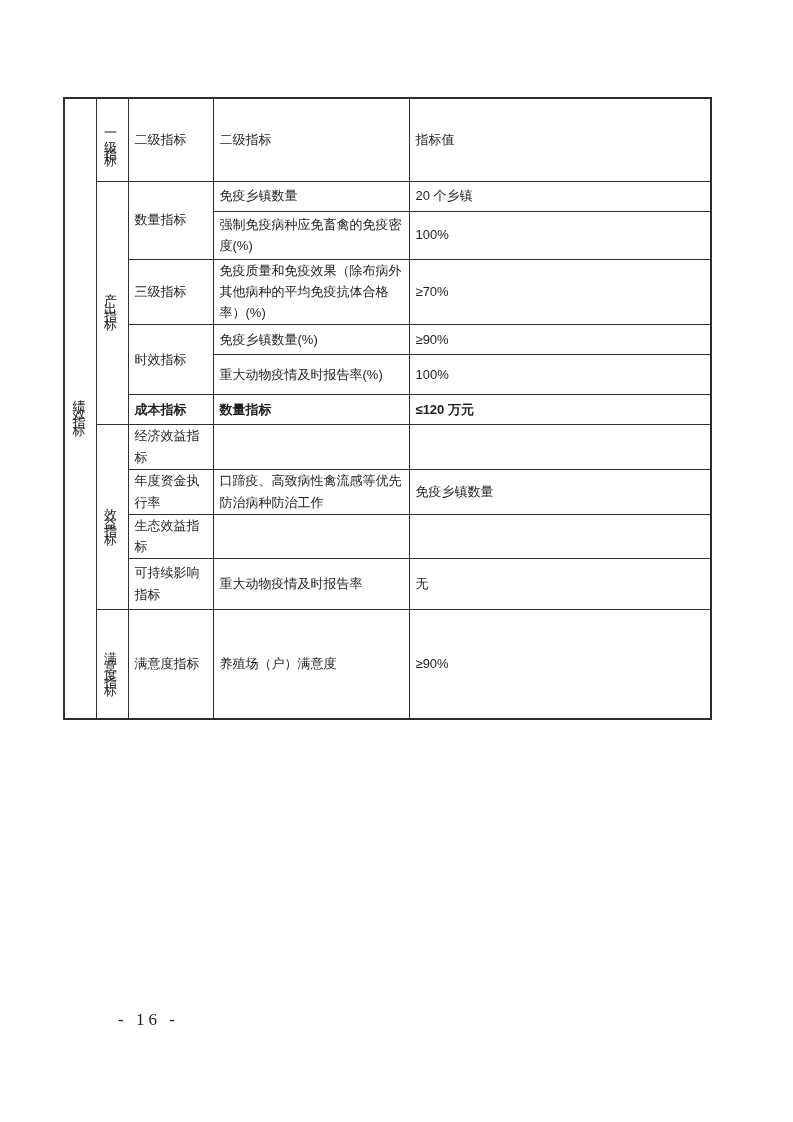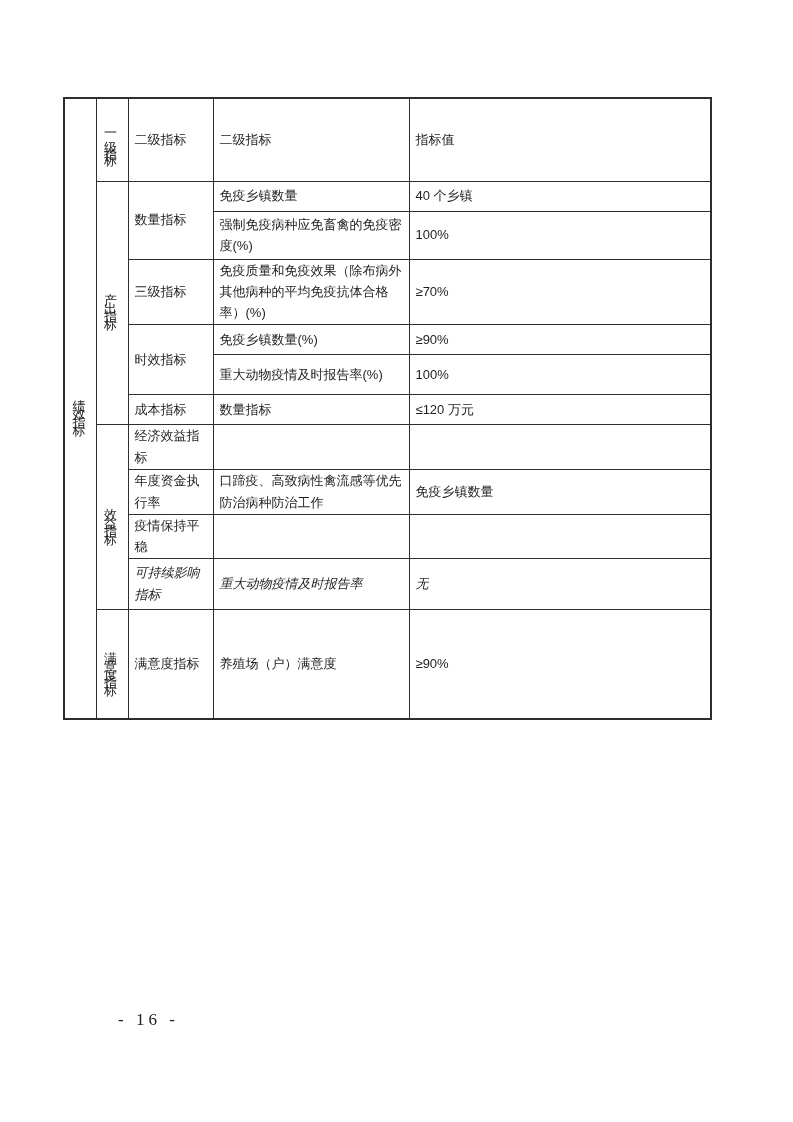--- a/index.html
+++ b/index.html
@@ -41,25 +41,25 @@
   col.c3 { width: 85px; }
   col.c4 { width: 196px; }
   col.c5 { width: 302px; }
   
   tr.r-header { height: 83px; }
   tr.r2  { height: 30px; }
   tr.r3  { height: 48px; }
   tr.r4  { height: 60px; }
   tr.r5  { height: 30px; }
   tr.r6  { height: 40px; }
-  tr.r7  { height: 30px; }
+  tr.r7  { height: 30px; font-weight: bold; }
   tr.r8  { height: 45px; }
   tr.r9  { height: 45px; }
   tr.r10 { height: 44px; }
-  tr.r11 { height: 51px; font-style: italic; }
+  tr.r11 { height: 51px; }
   tr.r12 { height: 110px; }
   
   .vtext {
     display: inline-block;
     writing-mode: vertical-lr;
     text-orientation: upright;
     letter-spacing: 8px;
     font-size: 13px;
     line-height: 1.2;
     white-space: nowrap;
@@ -103,21 +103,21 @@
         <td>二级指标</td>
         <td>指标值</td>
       </tr>
 
       <tr class="r2">
         <td rowspan="6">
           <span class="vtext">产出指标</span>
         </td>
         <td rowspan="2">数量指标</td>
         <td>免疫乡镇数量</td>
-        <td>40 个乡镇</td>
+        <td>20 个乡镇</td>
       </tr>
       <tr class="r3">
         <td>强制免疫病种应免畜禽的免疫密度(%)</td>
         <td>100%</td>
       </tr>
       <tr class="r4">
         <td>三级指标</td>
         <td>免疫质量和免疫效果（除布病外其他病种的平均免疫抗体合格率）(%)</td>
         <td>≥70%</td>
       </tr>
@@ -143,21 +143,21 @@
         <td>经济效益指标</td>
         <td></td>
         <td></td>
       </tr>
       <tr class="r9">
         <td>年度资金执行率</td>
         <td>口蹄疫、高致病性禽流感等优先防治病种防治工作</td>
         <td>免疫乡镇数量</td>
       </tr>
       <tr class="r10">
-        <td>疫情保持平稳</td>
+        <td>生态效益指标</td>
         <td></td>
         <td></td>
       </tr>
       <tr class="r11">
         <td>可持续影响指标</td>
         <td>重大动物疫情及时报告率</td>
         <td>无</td>
       </tr>
 
       <tr class="r12">

